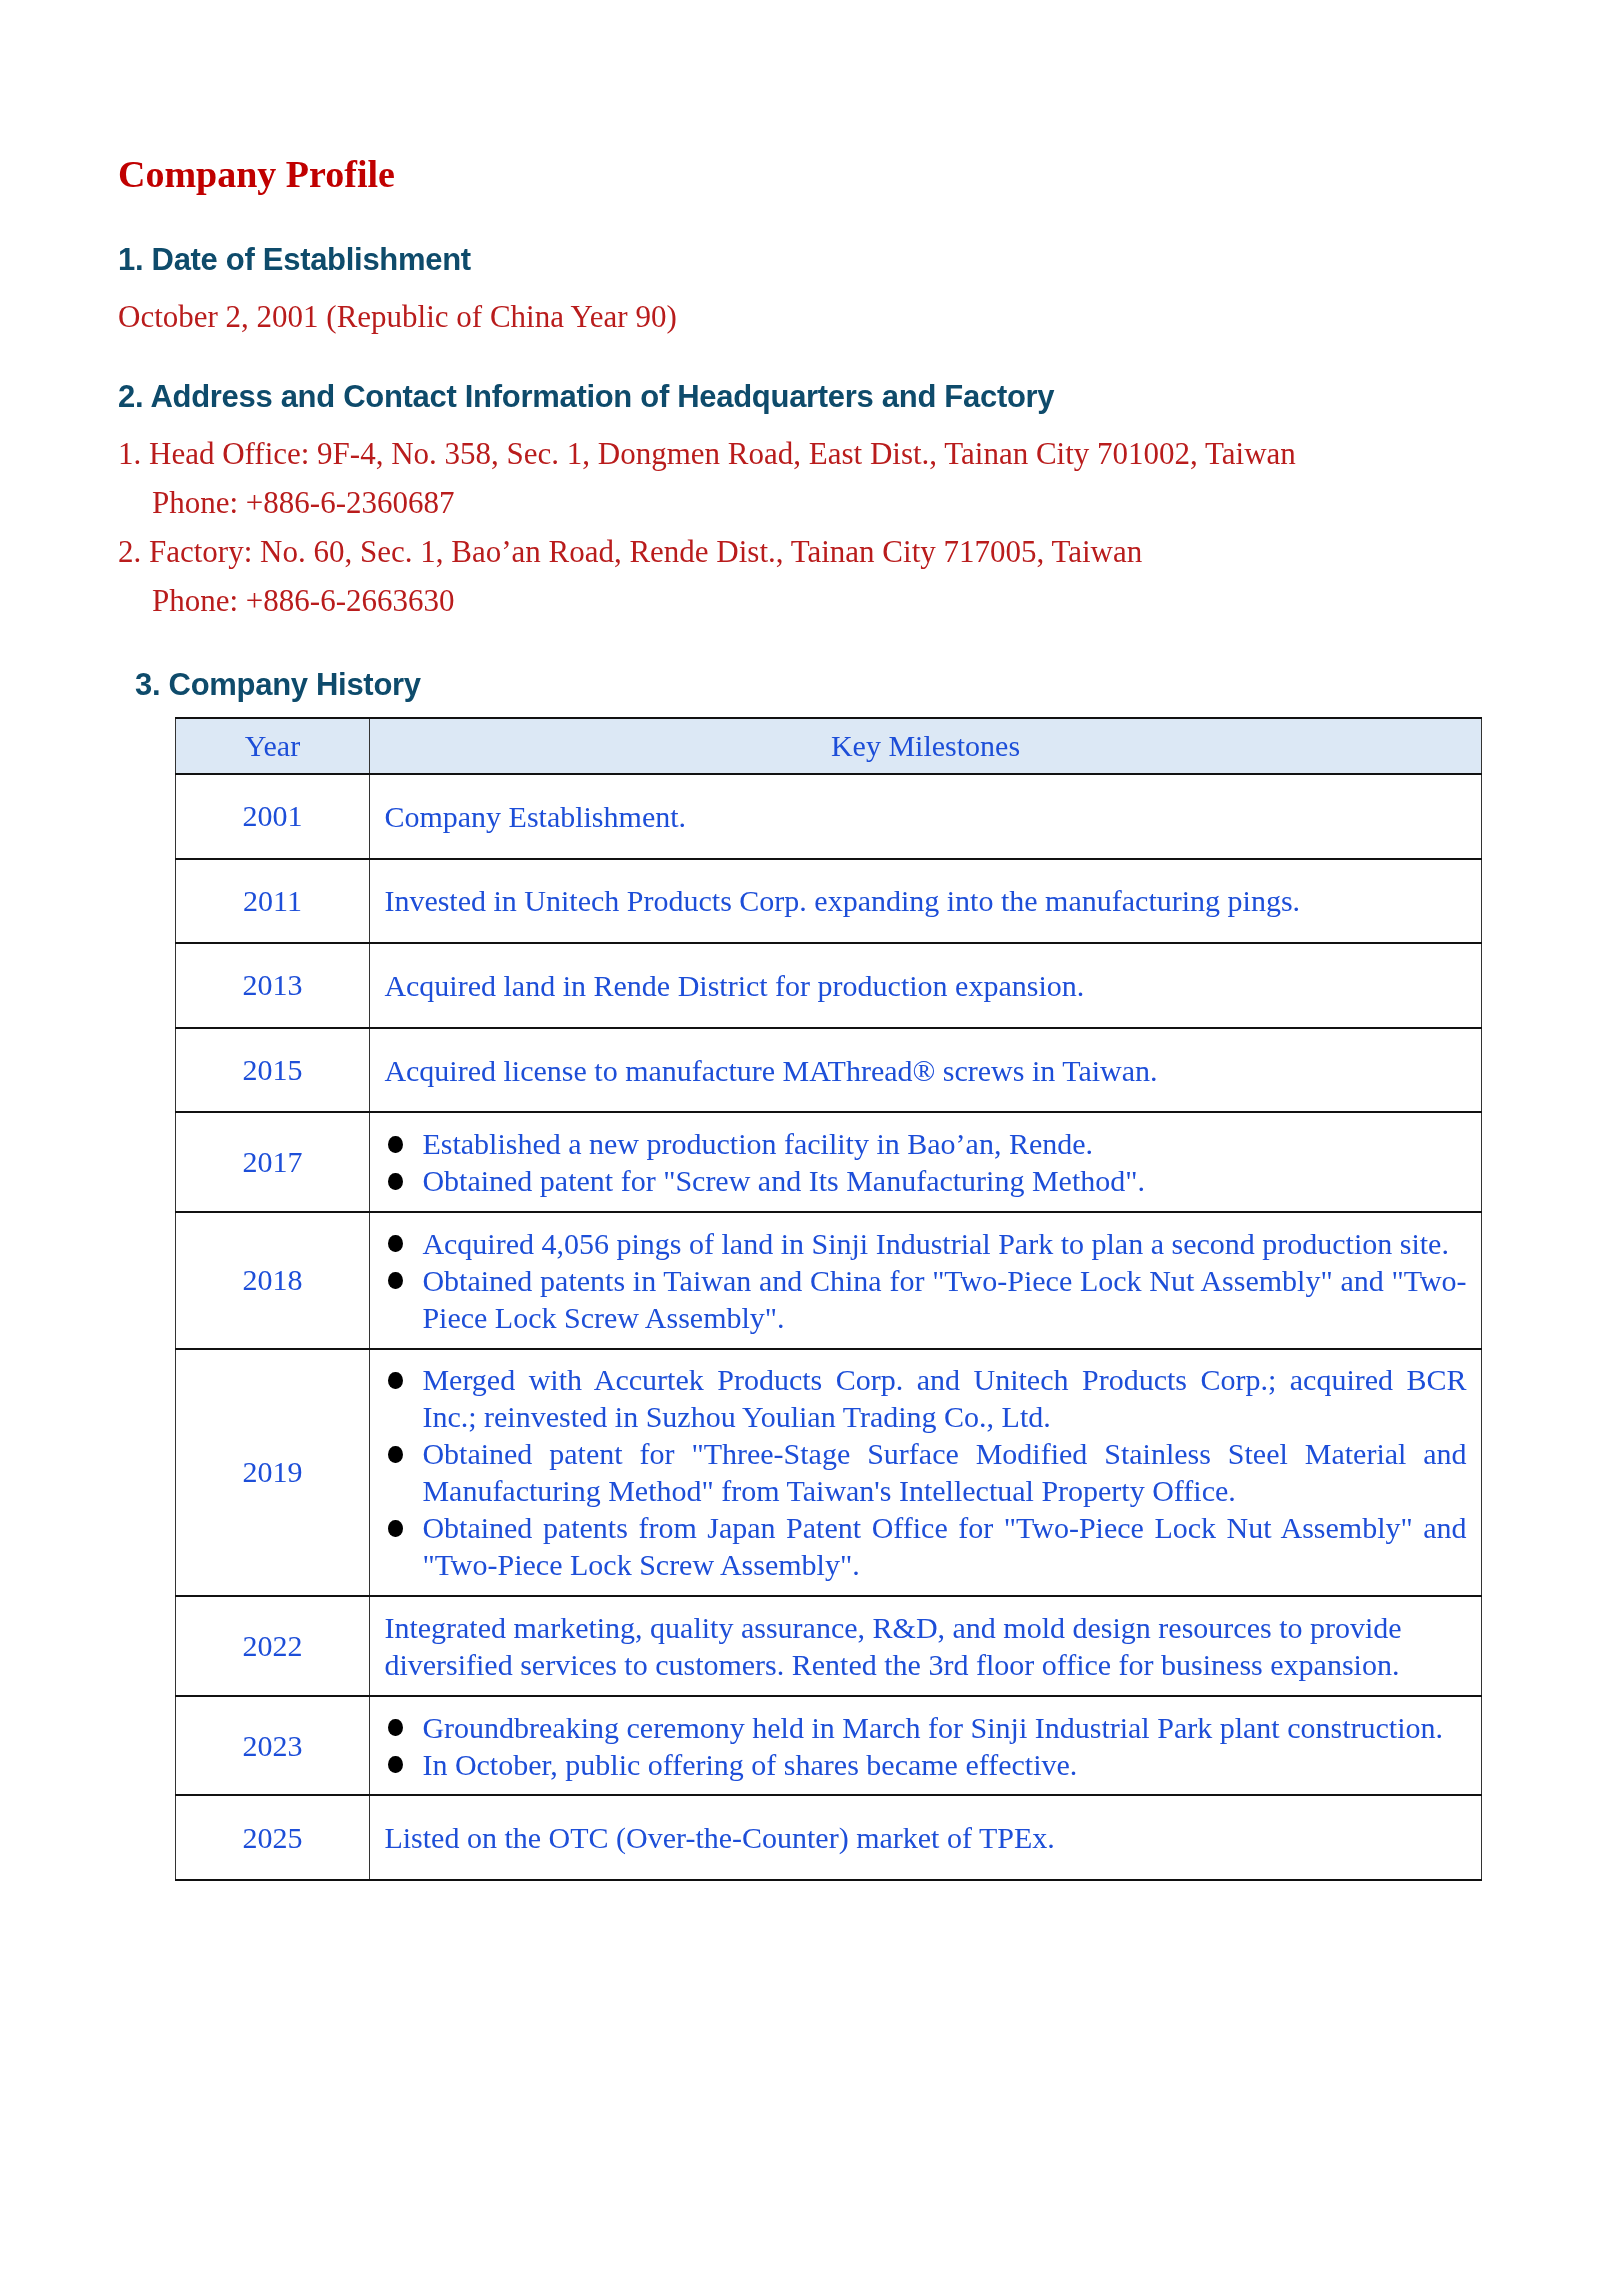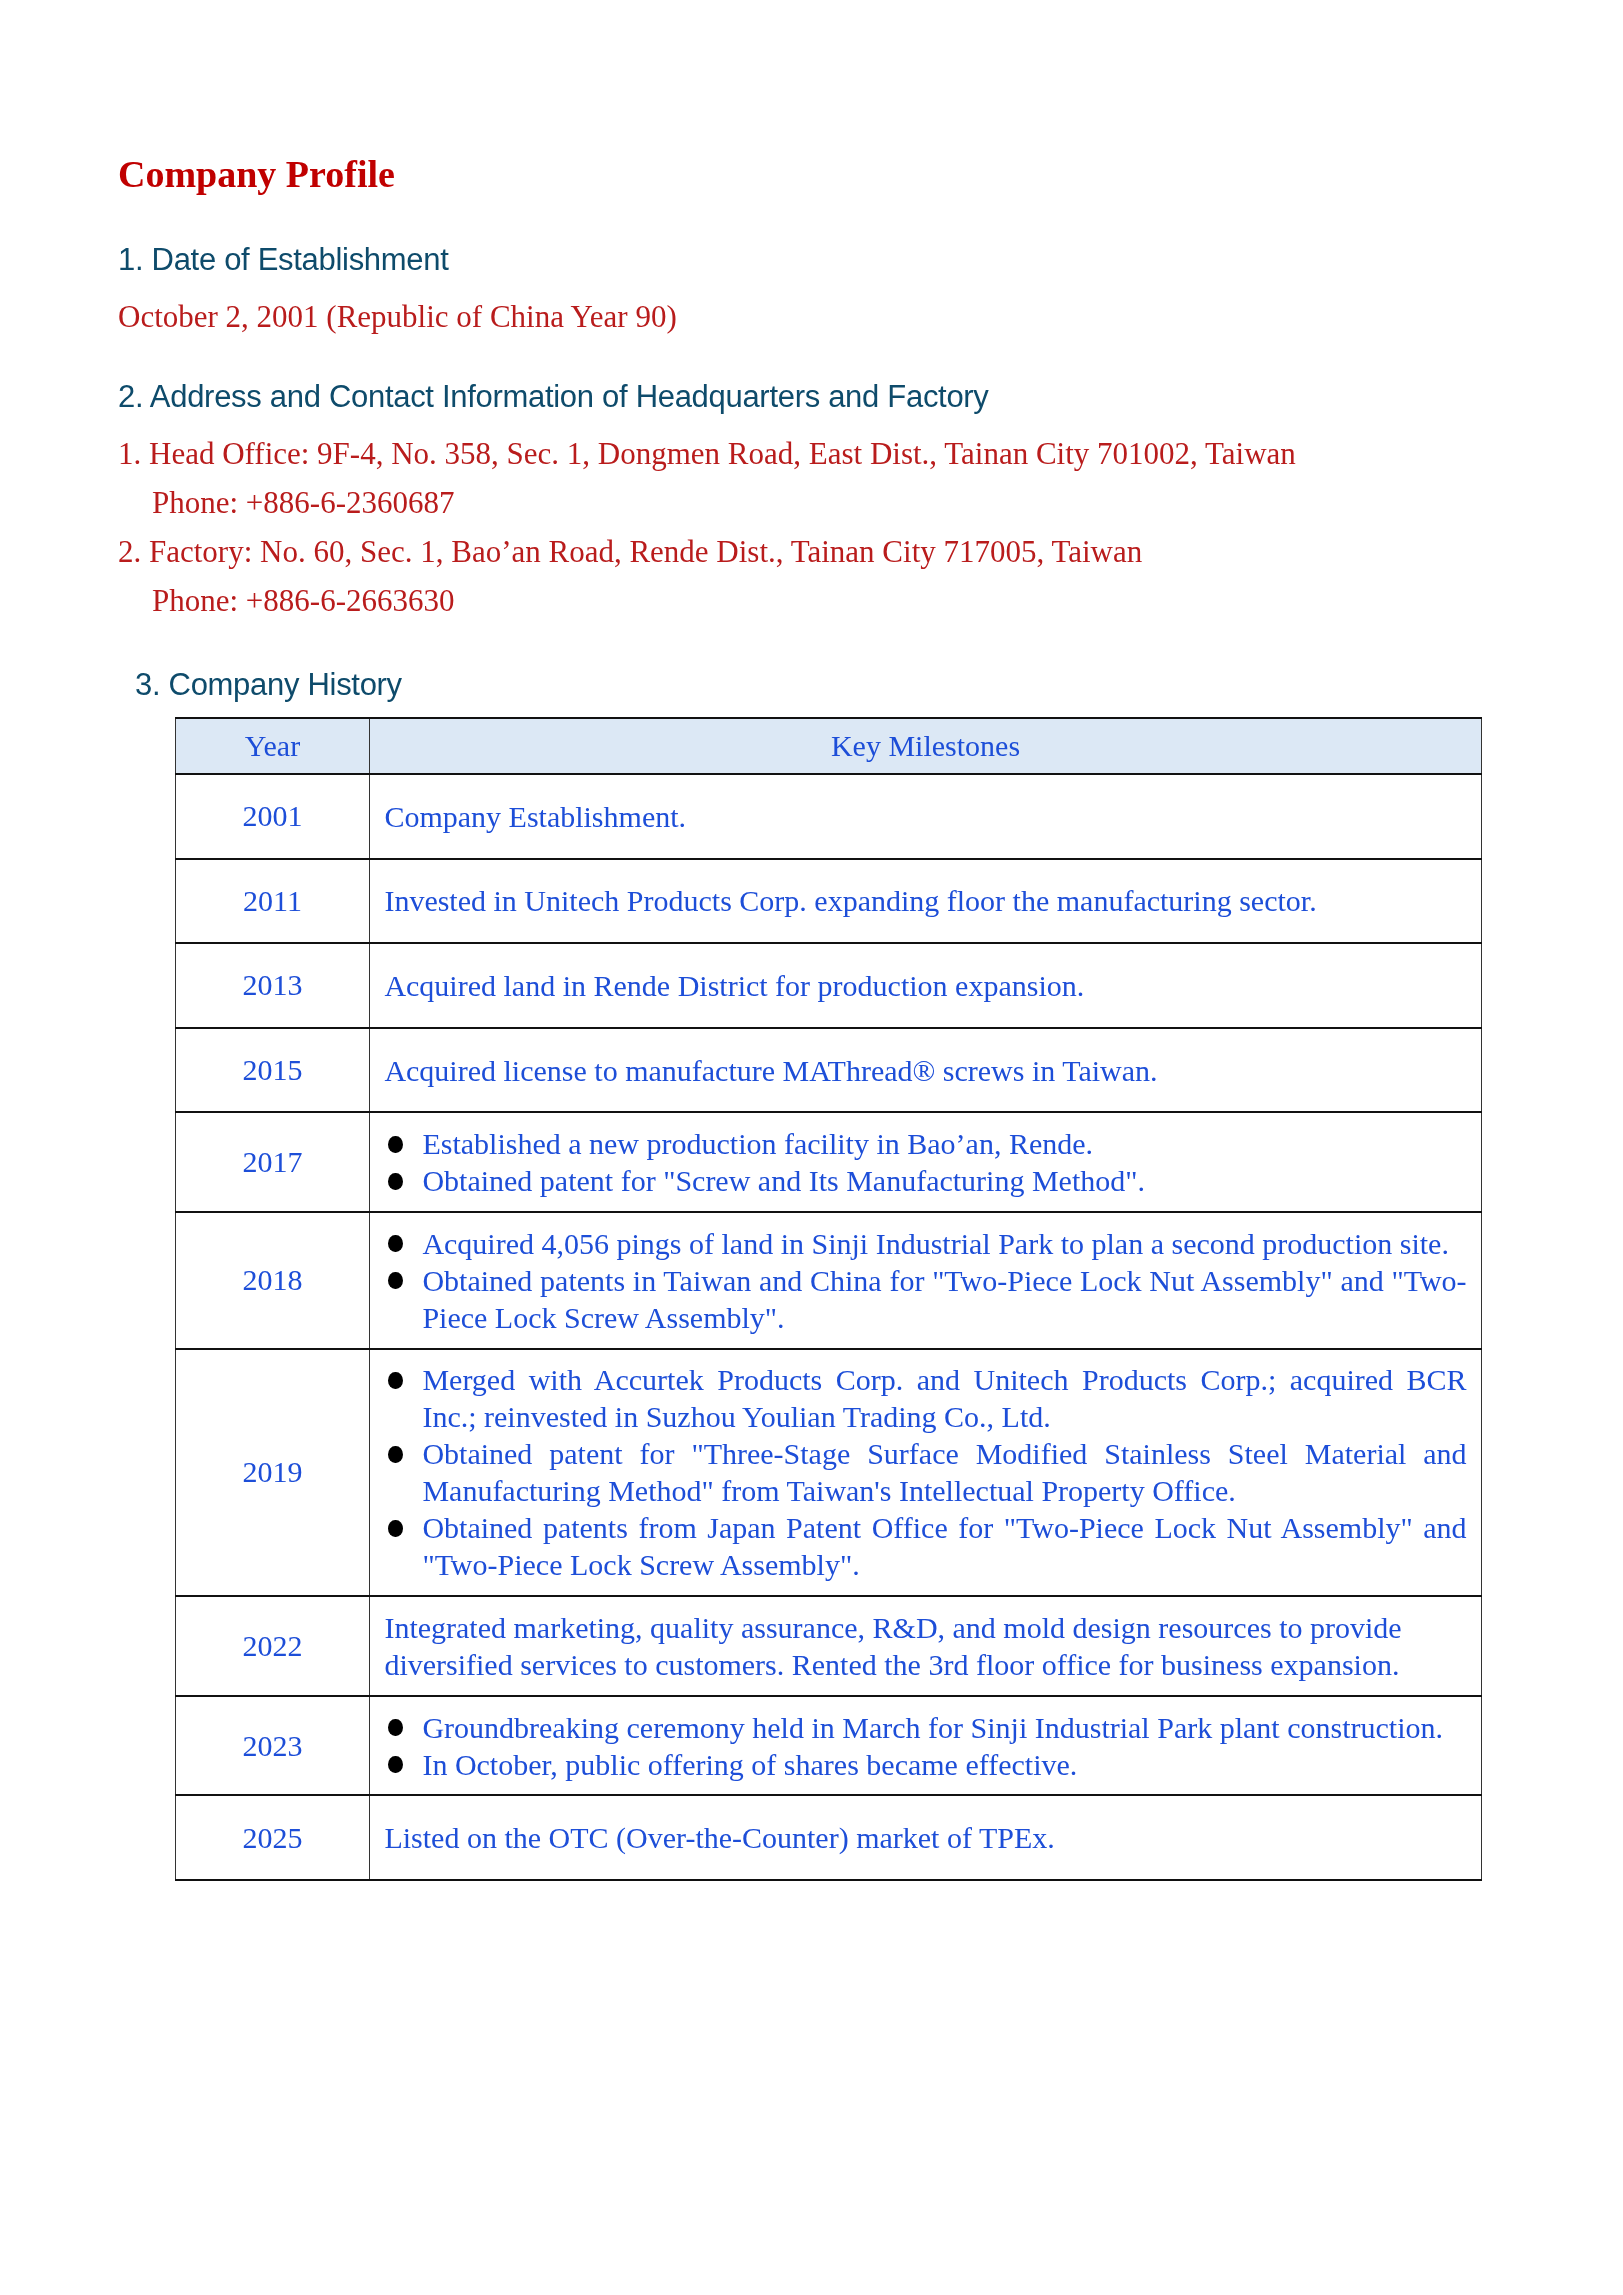--- a/index.html
+++ b/index.html
@@ -5,21 +5,21 @@
   html, body { margin: 0; padding: 0; background: #ffffff; }
   body { width: 1623px; height: 2295px; position: relative; overflow: hidden; }
   .page { position: absolute; left: 0; top: 0; width: 1595px; height: 2295px; }
   .title {
     position: absolute; left: 118px; top: 152px;
     font-family: "Liberation Serif", serif; font-weight: bold;
     font-size: 38px; color: #C00000; margin: 0; line-height: 1.2;
   }
   .h2 {
     position: absolute; left: 118px; margin: 0;
-    font-family: "Liberation Sans", sans-serif; font-weight: normal;
+    font-family: "Liberation Sans", sans-serif; font-weight: bold;
     font-size: 31px; color: #0E4B6B; letter-spacing: -0.3px; line-height: 1.2;
   }
   .body-text {
     position: absolute; left: 118px; margin: 0;
     font-family: "Liberation Serif", serif; font-size: 31px; color: #b91c1c;
     line-height: 49px; white-space: nowrap;
   }
   .indent { padding-left: 34px; }
   table.history {
     position: absolute; left: 175px; top: 717px; width: 1307px;
@@ -70,21 +70,21 @@
         <th>Key Milestones</th>
       </tr>
     </thead>
     <tbody id="history-body">
         <tr class="r1">
           <td class="year">2001</td>
           <td class="ms" style="text-align: left;">Company Establishment.</td>
         </tr>
         <tr class="r1">
           <td class="year">2011</td>
-          <td class="ms" style="text-align: left;">Invested in Unitech Products Corp. expanding floor the manufacturing sector.</td>
+          <td class="ms" style="text-align: left;">Invested in Unitech Products Corp. expanding into the manufacturing pings.</td>
         </tr>
         <tr class="r1">
           <td class="year">2013</td>
           <td class="ms" style="text-align: left;">Acquired land in Rende District for production expansion.</td>
         </tr>
         <tr class="r1">
           <td class="year">2015</td>
           <td class="ms" style="text-align: left;">Acquired license to manufacture MAThread® screws in Taiwan.</td>
         </tr>
         <tr>

